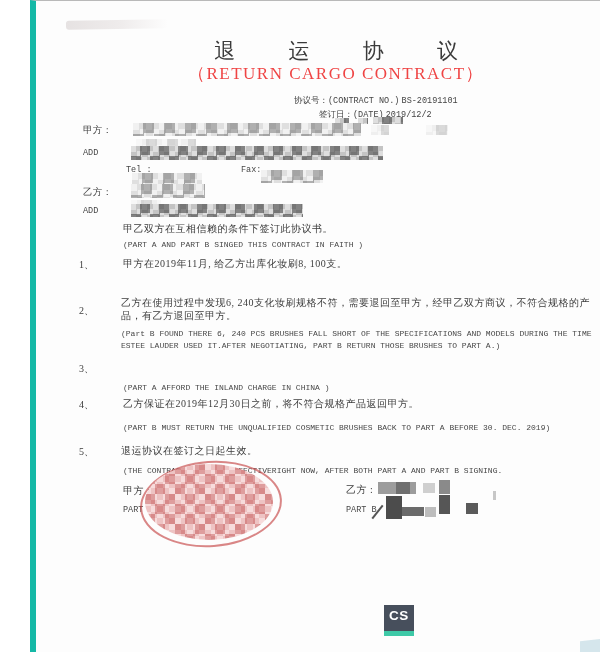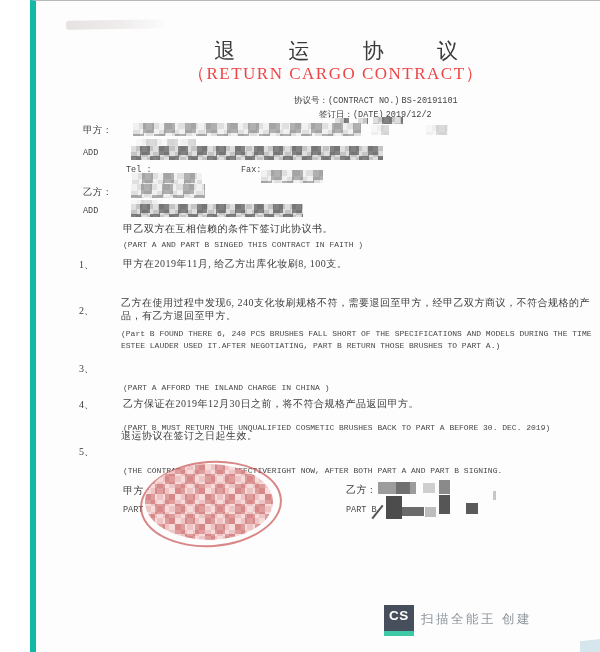--- a/index.html
+++ b/index.html
@@ -115,21 +115,21 @@
   <div class="abs mono" style="left:85px;top:327px;width:492px;">(Part B FOUND THERE 6, 240 PCS BRUSHES FALL SHORT OF THE SPECIFICATIONS AND MODELS DURING THE TIME ESTEE LAUDER USED IT.AFTER NEGOTIATING,  PART B RETURN THOSE BRUSHES TO PART A.)</div>
 
   <div class="abs clause-no" style="left:43px;top:361px;">3、</div>
   <div class="abs mono" style="left:87px;top:381px;">(PART A AFFORD THE INLAND CHARGE IN CHINA )</div>
 
   <div class="abs clause-no" style="left:43px;top:397px;">4、</div>
   <div class="abs cn" style="left:87px;top:396px;width:480px;">乙方保证在2019年12月30日之前，将不符合规格产品返回甲方。</div>
   <div class="abs mono" style="left:87px;top:421px;width:492px;">(PART B MUST RETURN THE UNQUALIFIED COSMETIC BRUSHES BACK TO PART A BEFORE 30. DEC. 2019)</div>
 
   <div class="abs clause-no" style="left:43px;top:444px;">5、</div>
-  <div class="abs cn" style="left:85px;top:428px;">退运协议在签订之日起生效。</div>
+  <div class="abs cn" style="left:85px;top:443px;">退运协议在签订之日起生效。</div>
   <div class="abs mono" style="left:87px;top:464px;width:500px;">(THE CONTRACT WILL BE EFFECTIVERIGHT NOW,  AFTER BOTH PART A AND PART B SIGNING.</div>
 
   <div class="abs cn" style="left:87px;top:483px;">甲方：</div>
   <div class="abs mono" style="left:87px;top:504px;font-size:8.5px;">PART A</div>
   <div class="abs mosaic dark" style="left:118px;top:481px;width:100px;height:13px;"></div>
   <div class="abs stamp-ring" style="left:104px;top:460px;width:138px;height:82px;"></div>
   <div class="abs mosaic-red" style="left:109px;top:463px;width:128px;height:76px;"></div>
 
   <div class="abs cn" style="left:310px;top:482px;">乙方 :</div>
   <div class="abs mono" style="left:310px;top:504px;font-size:8.5px;">PART B</div>
@@ -144,17 +144,16 @@
     <div class="sig-block" style="left:64px;top:31px;width:11px;height:10px;background:#bdbdbd;"></div>
     <div class="sig-block" style="left:105px;top:27px;width:12px;height:11px;background:#5a5a5a;"></div>
     <div class="sig-block" style="left:8px;top:35px;width:17px;height:2px;background:#555;transform:rotate(-52deg);"></div>
     <div class="sig-block" style="left:132px;top:15px;width:3px;height:9px;background:#c7c7c7;"></div>
   </div>
 
   <div class="abs" style="left:348px;top:604px;">
     <div class="cs-box">CS</div>
     <div class="cs-stripe"></div>
   </div>
-  <div class="abs cs-text" style="left:385px;top:610px;">扫描全能王 创建</div>
 
   <div class="abs corner-wedge" style="right:0;bottom:0;"></div>
 
 </div>
 
 </body></html>

